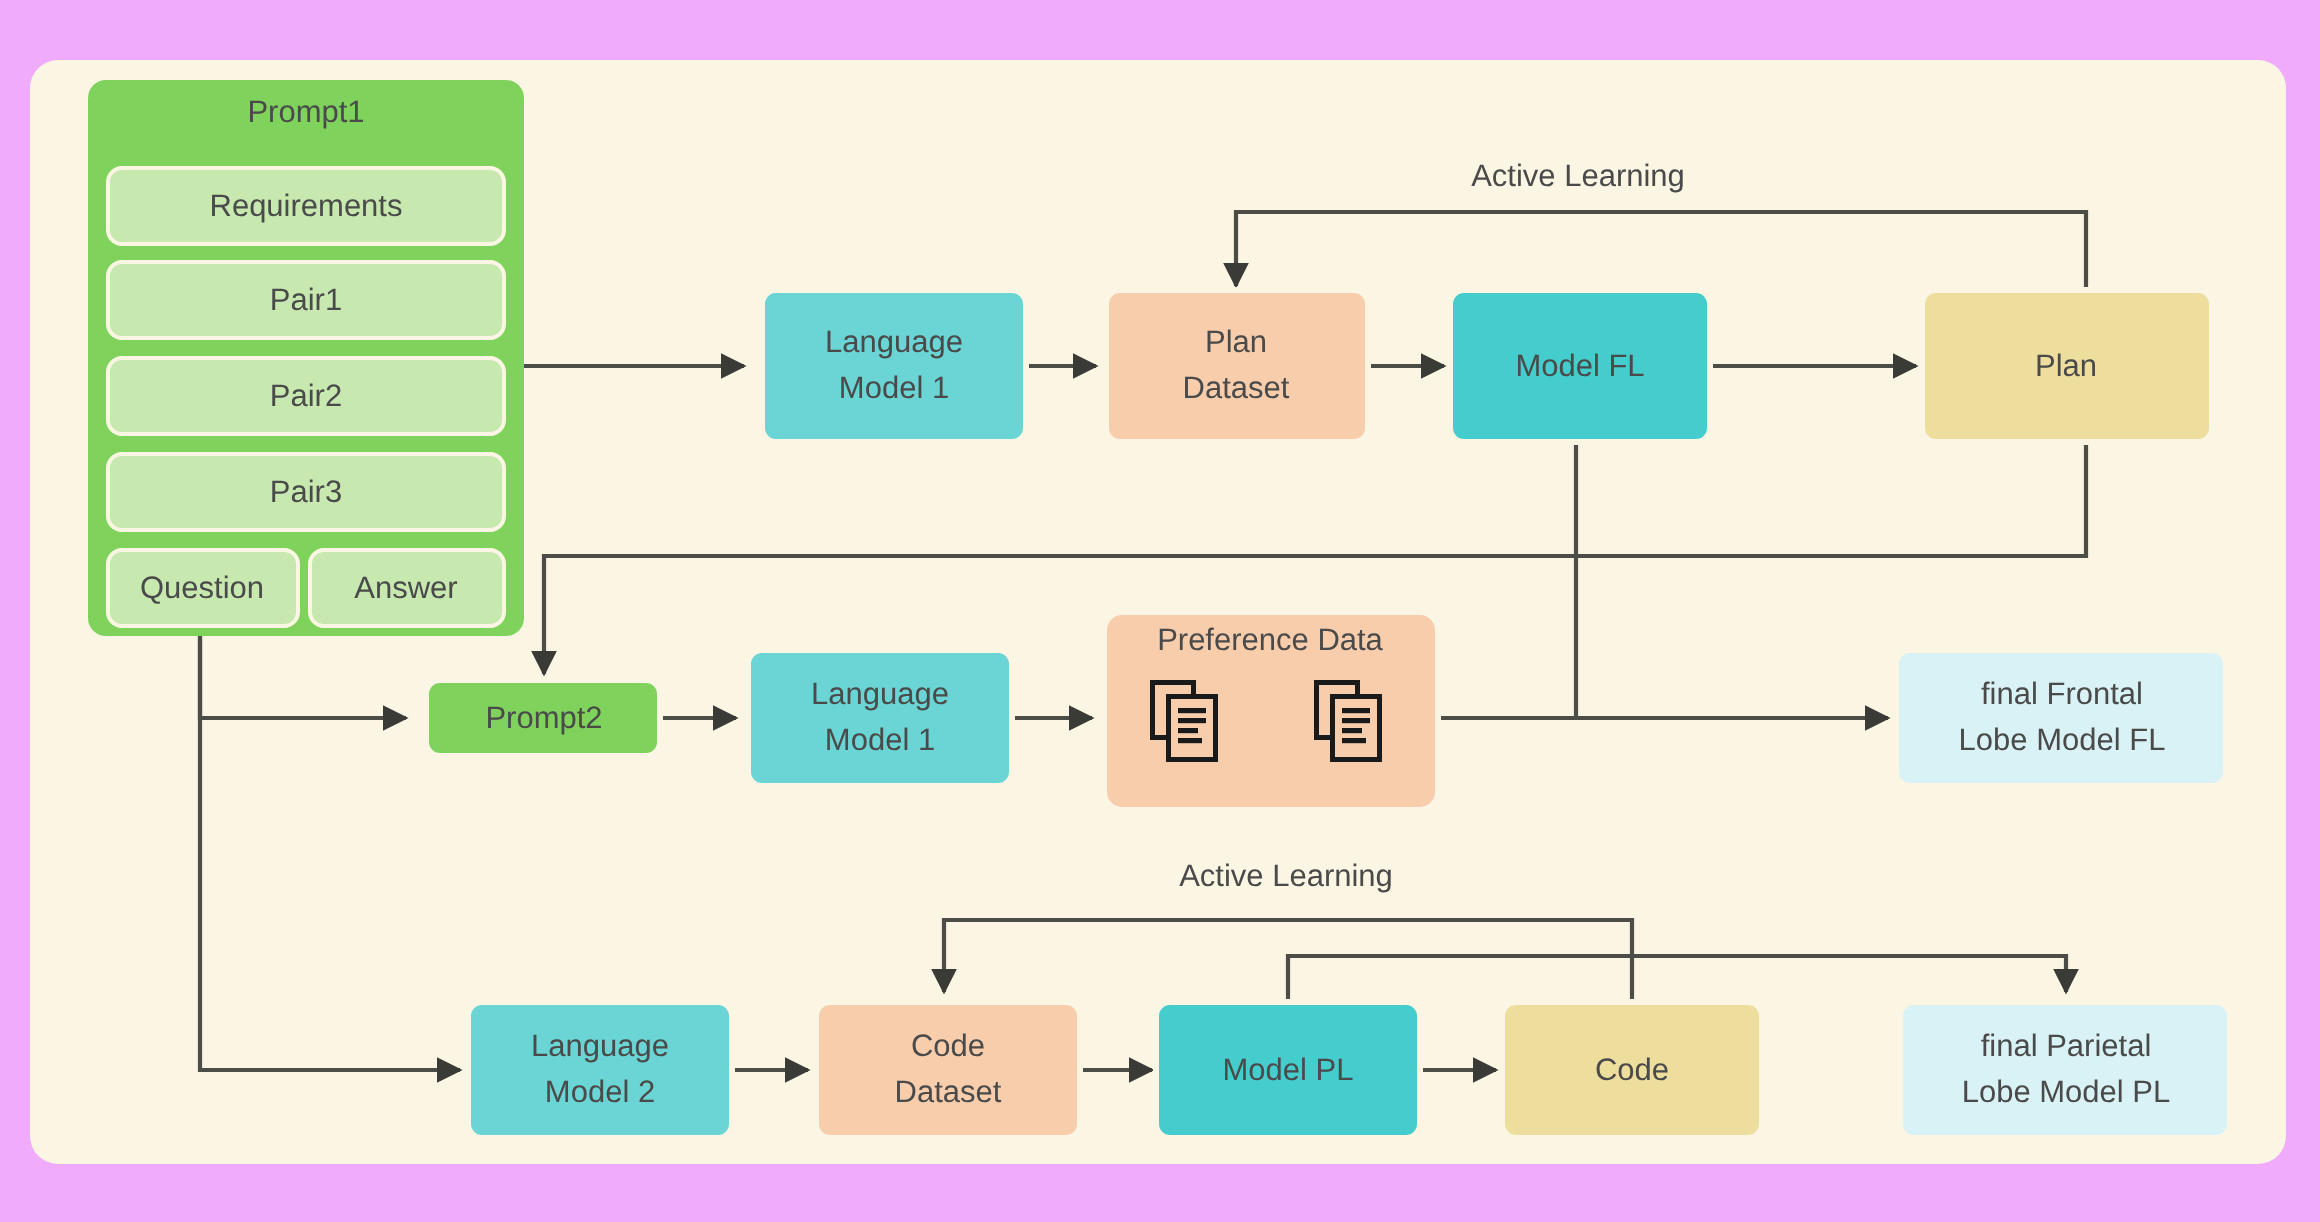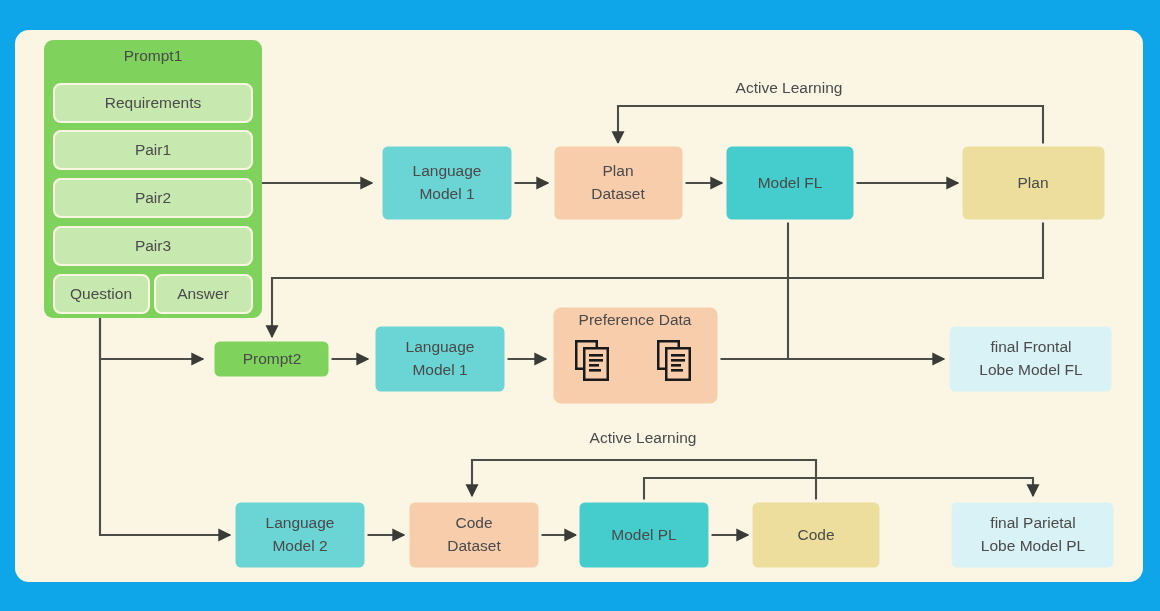--- a/index.html
+++ b/index.html
@@ -7,21 +7,21 @@
     padding: 0;
     background: #000000;
     width: 1160px;
     height: 611px;
     overflow: hidden;
   }
   #root {
     position: relative;
     width: 1160px;
     height: 611px;
-    background: #0ea5e9;
+    background: #f0abfc;
     font-family: "Liberation Sans", sans-serif;
   }
   #canvas {
     position: absolute;
     left: 15px;
     top: 30px;
     width: 1128px;
     height: 552px;
     background: #FBF6E4;
     border-radius: 14px;

